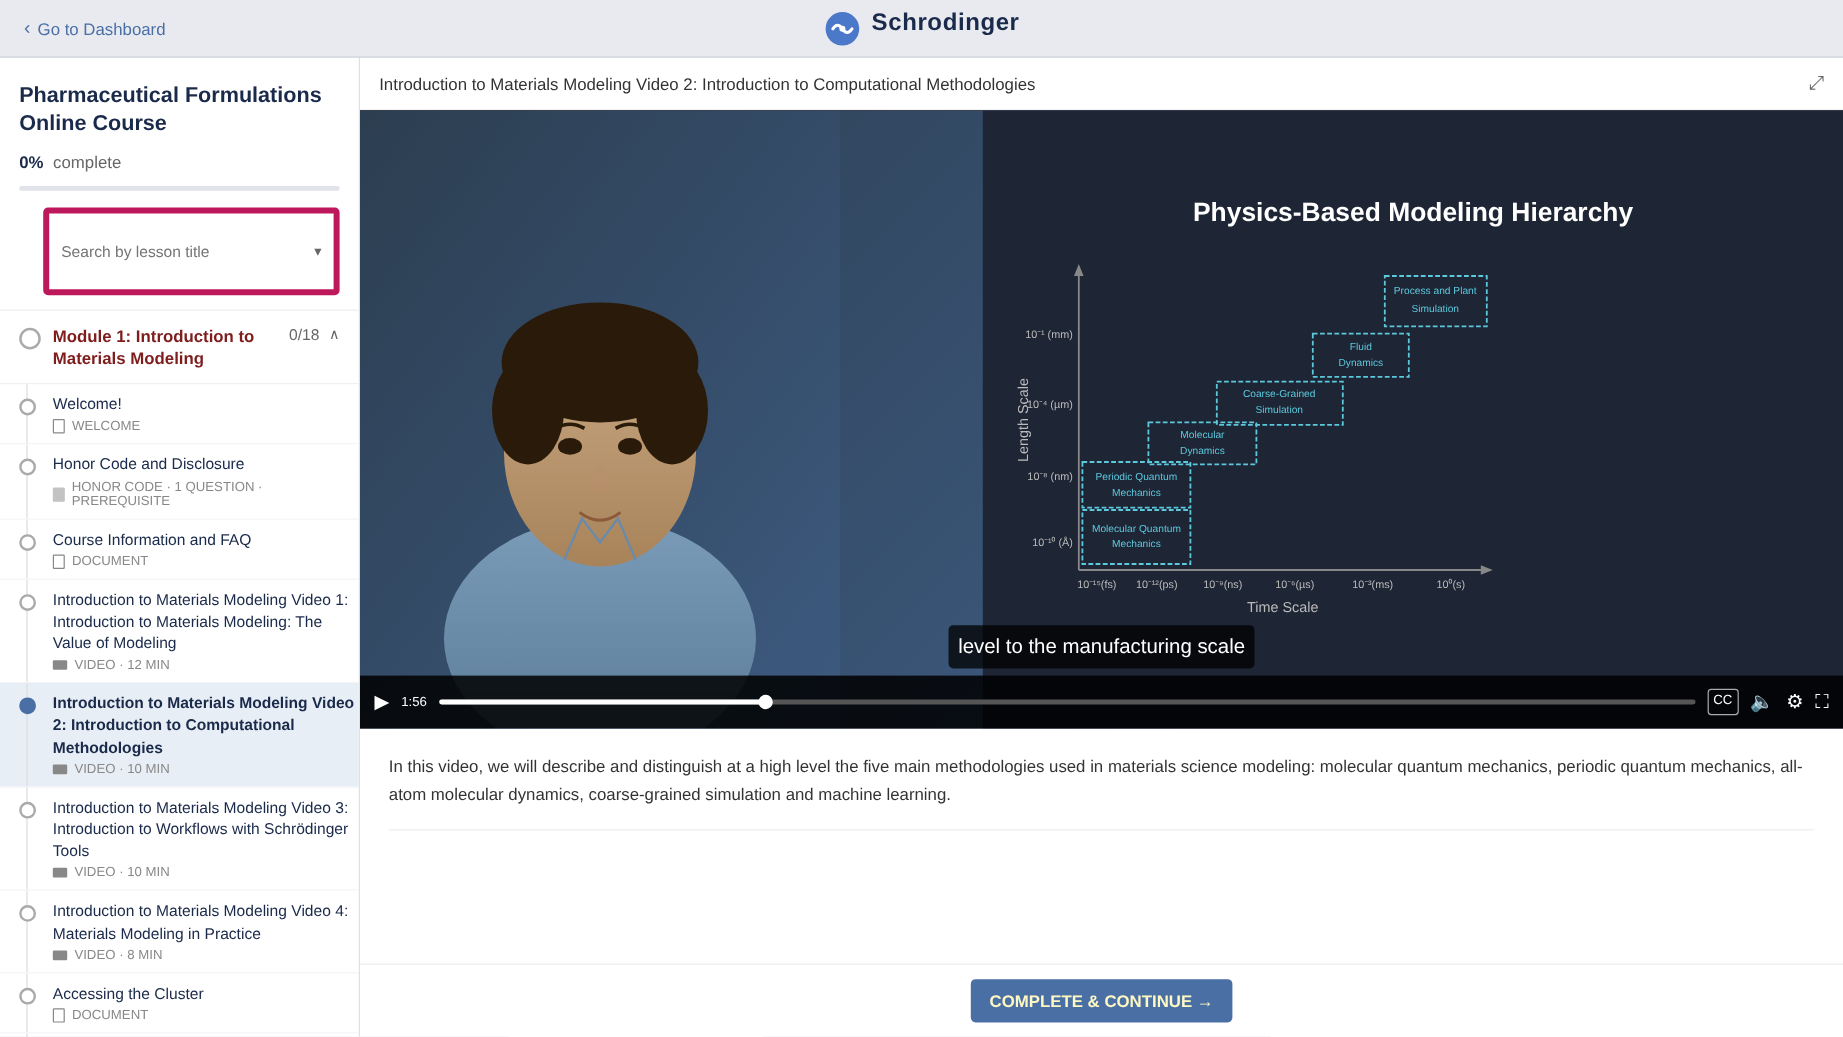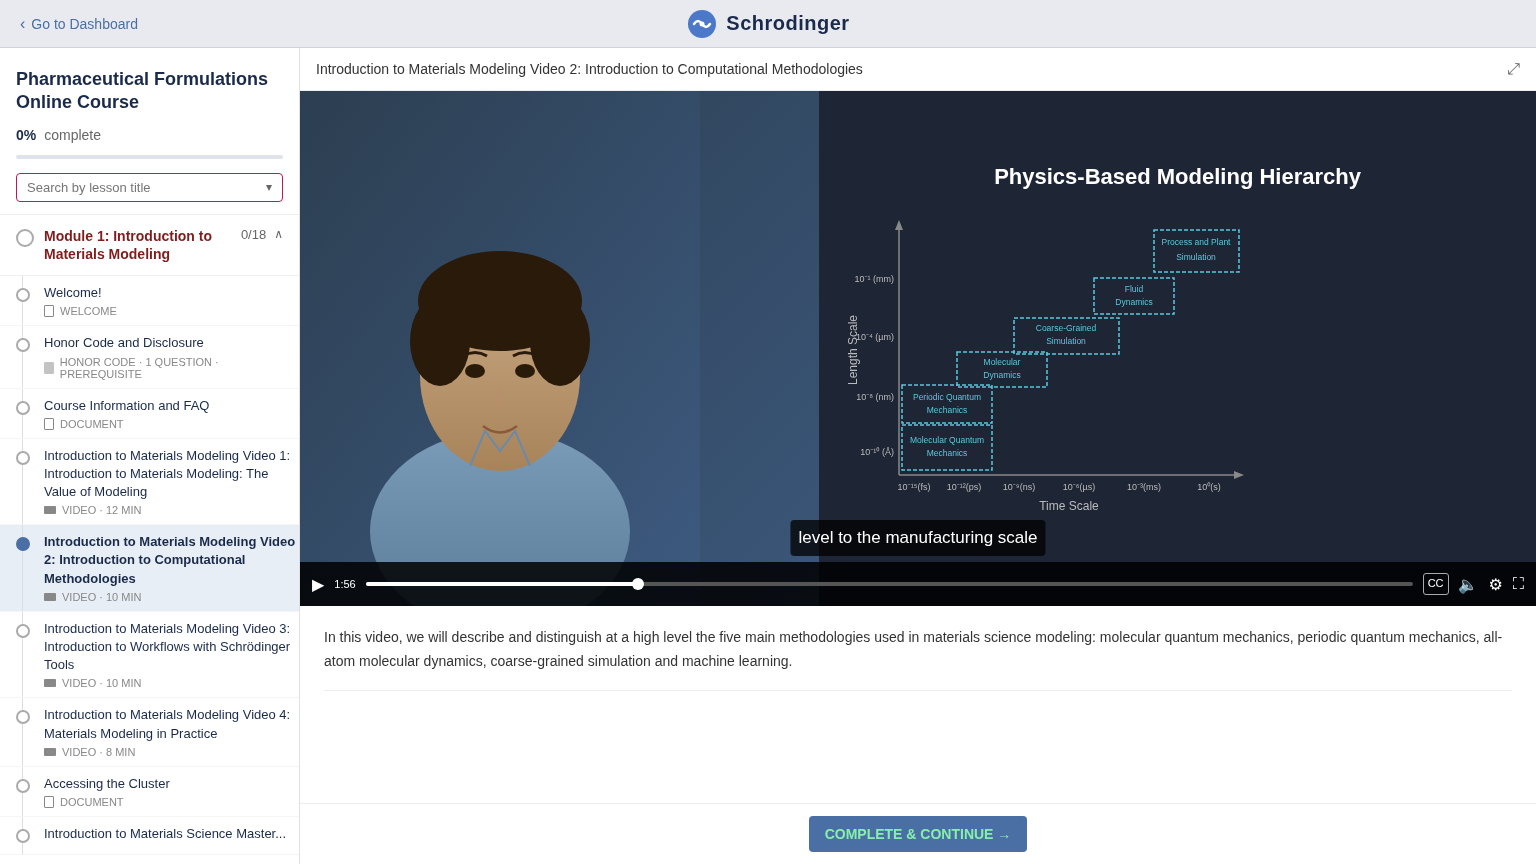--- a/index.html
+++ b/index.html
@@ -24,21 +24,20 @@
       color: #4a6fa5;
       font-size: 14px;
       cursor: pointer;
       text-decoration: none;
     }
     .top-nav .back-link .chevron {
       font-size: 16px;
     }
     .top-nav .brand {
       display: flex;
-      align-items: center;
       gap: 8px;
     }
     .top-nav .brand .logo {
       width: 32px;
       height: 32px;
     }
     .top-nav .brand .brand-name {
       font-size: 20px;
       font-weight: 600;
       color: #1a2a4a;
@@ -94,25 +93,26 @@
     }
     .progress-bar-fill {
       height: 4px;
       background: #4a6fa5;
       border-radius: 2px;
       width: 0%;
     }
     .search-box {
       display: flex;
       align-items: center;
-      border: 1px solid #be185d;
+      border: 5px solid #be185d;
       border-radius: 4px;
-      padding: 6px 10px;
+      padding: 24px 10px;
       background: #fff;
       cursor: pointer;
+      margin-left: 20px;
     }
     .search-box input {
       border: none;
       outline: none;
       flex: 1;
       font-size: 13px;
       color: #999;
       background: transparent;
     }
     .search-box .dropdown-arrow {
@@ -422,21 +422,21 @@
 
     
     .complete-bar {
       padding: 12px 24px;
       border-top: 1px solid #eee;
       display: flex;
       justify-content: center;
     }
     .complete-btn {
       background: #4a6fa5;
-      color: #86efac;
+      color: #fef9c3;
       border: none;
       padding: 10px 16px;
       border-radius: 4px;
       font-size: 14px;
       font-weight: 600;
       cursor: pointer;
       display: flex;
       align-items: center;
       gap: 8px;
     }

